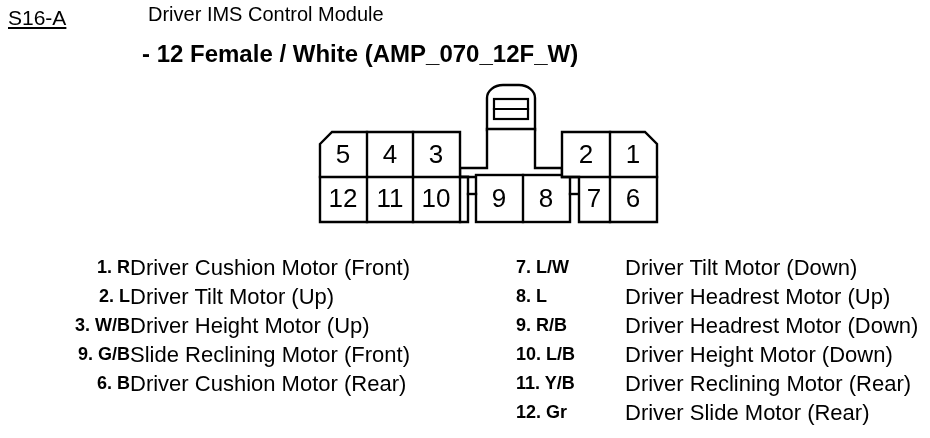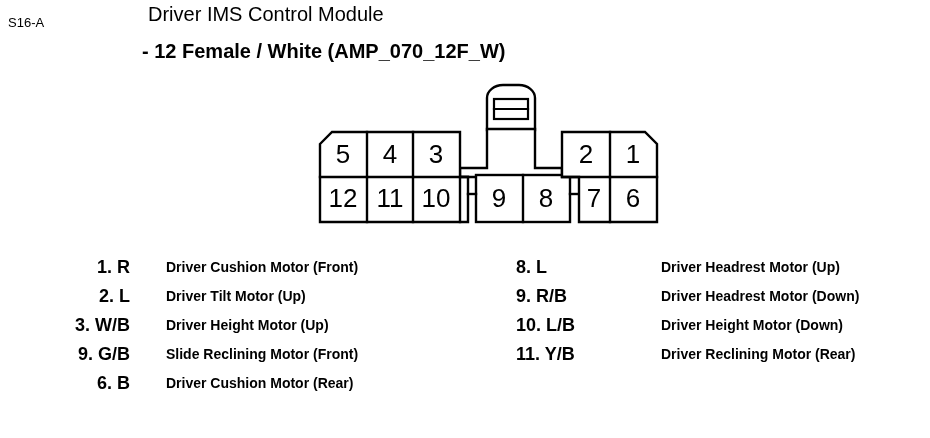--- a/index.html
+++ b/index.html
@@ -14,39 +14,40 @@
     overflow: hidden;
     font-family: "Liberation Sans", sans-serif;
     color: #000000;
     -webkit-font-smoothing: antialiased;
   }
 
   
   #header-code {
     position: absolute;
     left: 8px;
-    top: 15px;
-    font-size: 13px;
+    top: 6px;
+    font-size: 21px;
     font-weight: 400;
     letter-spacing: 0px;
     white-space: nowrap;
+    text-decoration: underline;
   }
   #header-title {
     position: absolute;
     left: 148px;
     top: 3px;
     font-size: 20px;
     font-weight: 400;
     white-space: nowrap;
   }
   #header-subtitle {
     position: absolute;
     left: 142px;
     top: 40px;
-    font-size: 20px;
+    font-size: 24px;
     font-weight: bold;
     white-space: nowrap;
   }
 
   
   #connector-figure {
     position: absolute;
     left: 300px;
     top: 82px;
     width: 380px;
@@ -98,25 +99,24 @@
     display: inline-block;
     font-size: 18px;
     font-weight: bold;
     white-space: nowrap;
     vertical-align: top;
   }
   #pin-list-left .pin-ref  { width: 108px; text-align: right; }
   #pin-list-right .pin-ref { width: 109px; }
   .pin-desc {
     display: inline-block;
-    font-size: 14px;
-    font-weight: bold;
+    font-size: 22px;
+    font-weight: normal;
     white-space: nowrap;
     vertical-align: top;
-    margin-left: 36px;
   }
 </style>
 </head>
 <body>
 
 <div id="header-code">S16-A</div>
 
 <div id="header-title">Driver IMS Control Module</div>
 
 <div id="header-subtitle">- 12 Female / White (AMP_070_12F_W)</div>
@@ -225,24 +225,30 @@
   <div class="pin-row">
     <span class="pin-ref">9. G/B</span><span class="pin-desc">Slide Reclining Motor (Front)</span>
   </div>
   <div class="pin-row">
     <span class="pin-ref">6. B</span><span class="pin-desc">Driver Cushion Motor (Rear)</span>
   </div>
 </div>
 
 <div class="pin-list" id="pin-list-right">
   <div class="pin-row">
+    <span class="pin-ref">7. L/W</span><span class="pin-desc">Driver Tilt Motor (Down)</span>
+  </div>
+  <div class="pin-row">
     <span class="pin-ref">8. L</span><span class="pin-desc">Driver Headrest Motor (Up)</span>
   </div>
   <div class="pin-row">
     <span class="pin-ref">9. R/B</span><span class="pin-desc">Driver Headrest Motor (Down)</span>
   </div>
   <div class="pin-row">
     <span class="pin-ref">10. L/B</span><span class="pin-desc">Driver Height Motor (Down)</span>
   </div>
   <div class="pin-row">
     <span class="pin-ref">11. Y/B</span><span class="pin-desc">Driver Reclining Motor (Rear)</span>
   </div>
+  <div class="pin-row">
+    <span class="pin-ref">12. Gr</span><span class="pin-desc">Driver Slide Motor (Rear)</span>
+  </div>
 </div>
 
 </body></html>

